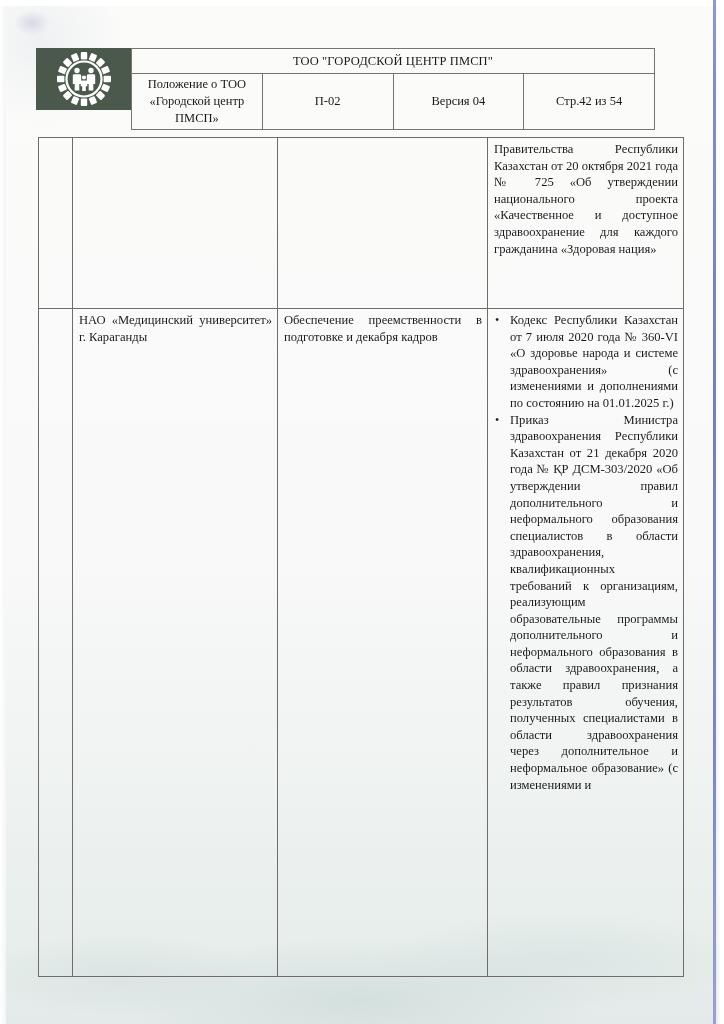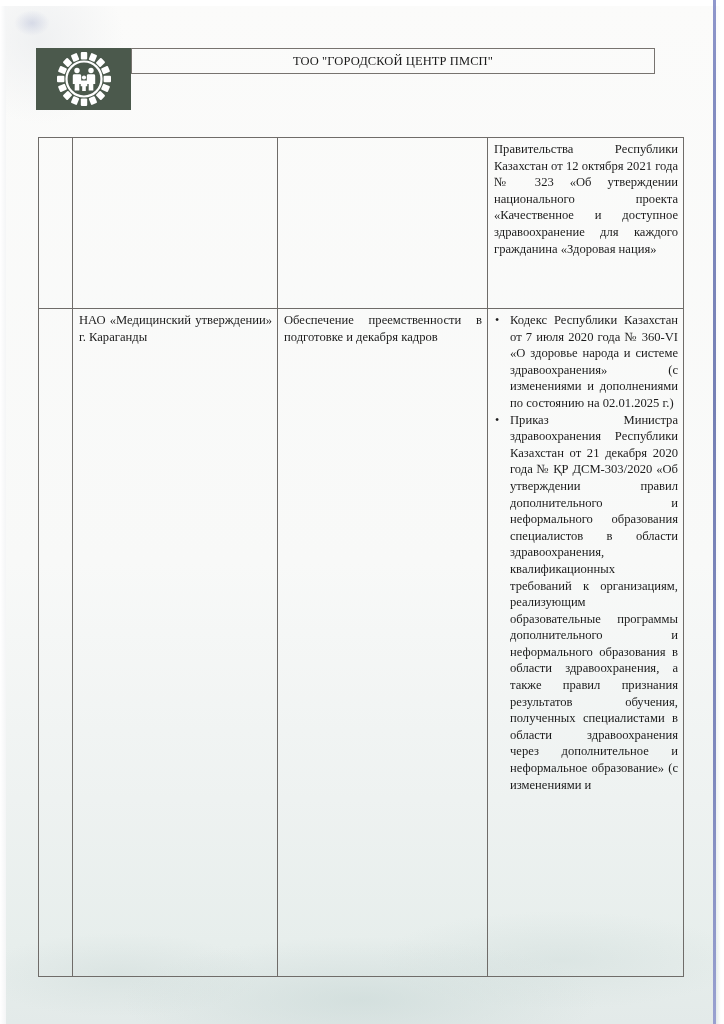--- a/index.html
+++ b/index.html
@@ -265,51 +265,57 @@
           </g>
         </g>
       </svg>
     </div>
 
     <table id="header-table">
       <tbody>
         <tr>
           <td class="hdr-title" colspan="4">ТОО "ГОРОДСКОЙ ЦЕНТР ПМСП"</td>
         </tr>
+        <tr>
+          <td class="hdr-doc">Положение о ТОО «Городской центр ПМСП»</td>
+          <td class="hdr-code">П-02</td>
+          <td class="hdr-ver">Версия  04</td>
+          <td class="hdr-page">Стр.42 из 54</td>
+        </tr>
       </tbody>
     </table>
   </div>
 
   <table id="content-table">
     <colgroup>
       <col class="c-num">
       <col class="c-org">
       <col class="c-goal">
       <col class="c-doc">
     </colgroup>
     <tbody>
 
       <tr class="row-1">
         <td></td>
         <td class="cell-org"></td>
         <td class="cell-goal"></td>
         <td class="cell-doc">
-          <p class="para just-block">Правительства Республики Казахстан от 12 октября 2021 года № 323 «Об утверждении национального проекта «Качественное и доступное здравоохранение для каждого гражданина «Здоровая нация»</p>
+          <p class="para just-block">Правительства Республики Казахстан от 20 октября 2021 года № 725 «Об утверждении национального проекта «Качественное и доступное здравоохранение для каждого гражданина «Здоровая нация»</p>
         </td>
       </tr>
 
       <tr class="row-2">
         <td></td>
-        <td class="cell-org">НАО «Медицинский утверждении» г. Караганды</td>
+        <td class="cell-org">НАО «Медицинский университет» г. Караганды</td>
         <td class="cell-goal">Обеспечение преемственности в подготовке и декабря кадров</td>
         <td class="cell-doc">
           <ul class="doc-list">
             <li>
               <span class="bullet-mark">•</span>
-              <span class="just-block">Кодекс Республики Казахстан от 7 июля 2020 года № 360-VI «О здоровье народа и системе здравоохранения» (с изменениями и дополнениями по состоянию на 02.01.2025 г.)</span>
+              <span class="just-block">Кодекс Республики Казахстан от 7 июля 2020 года № 360-VI «О здоровье народа и системе здравоохранения» (с изменениями и дополнениями по состоянию на 01.01.2025 г.)</span>
             </li>
             <li>
               <span class="bullet-mark">•</span>
               <span class="just-block">Приказ Министра здравоохранения Республики Казахстан от 21 декабря 2020 года № ҚР ДСМ-303/2020 «Об утверждении правил дополнительного и неформального образования специалистов в области здравоохранения, квалификационных требований к организациям, реализующим образовательные программы дополнительного и неформального образования в области здравоохранения, а также правил признания результатов обучения, полученных специалистами в области здравоохранения через дополнительное и неформальное образование» (с изменениями и</span>
             </li>
           </ul>
         </td>
       </tr>
 
     </tbody>

